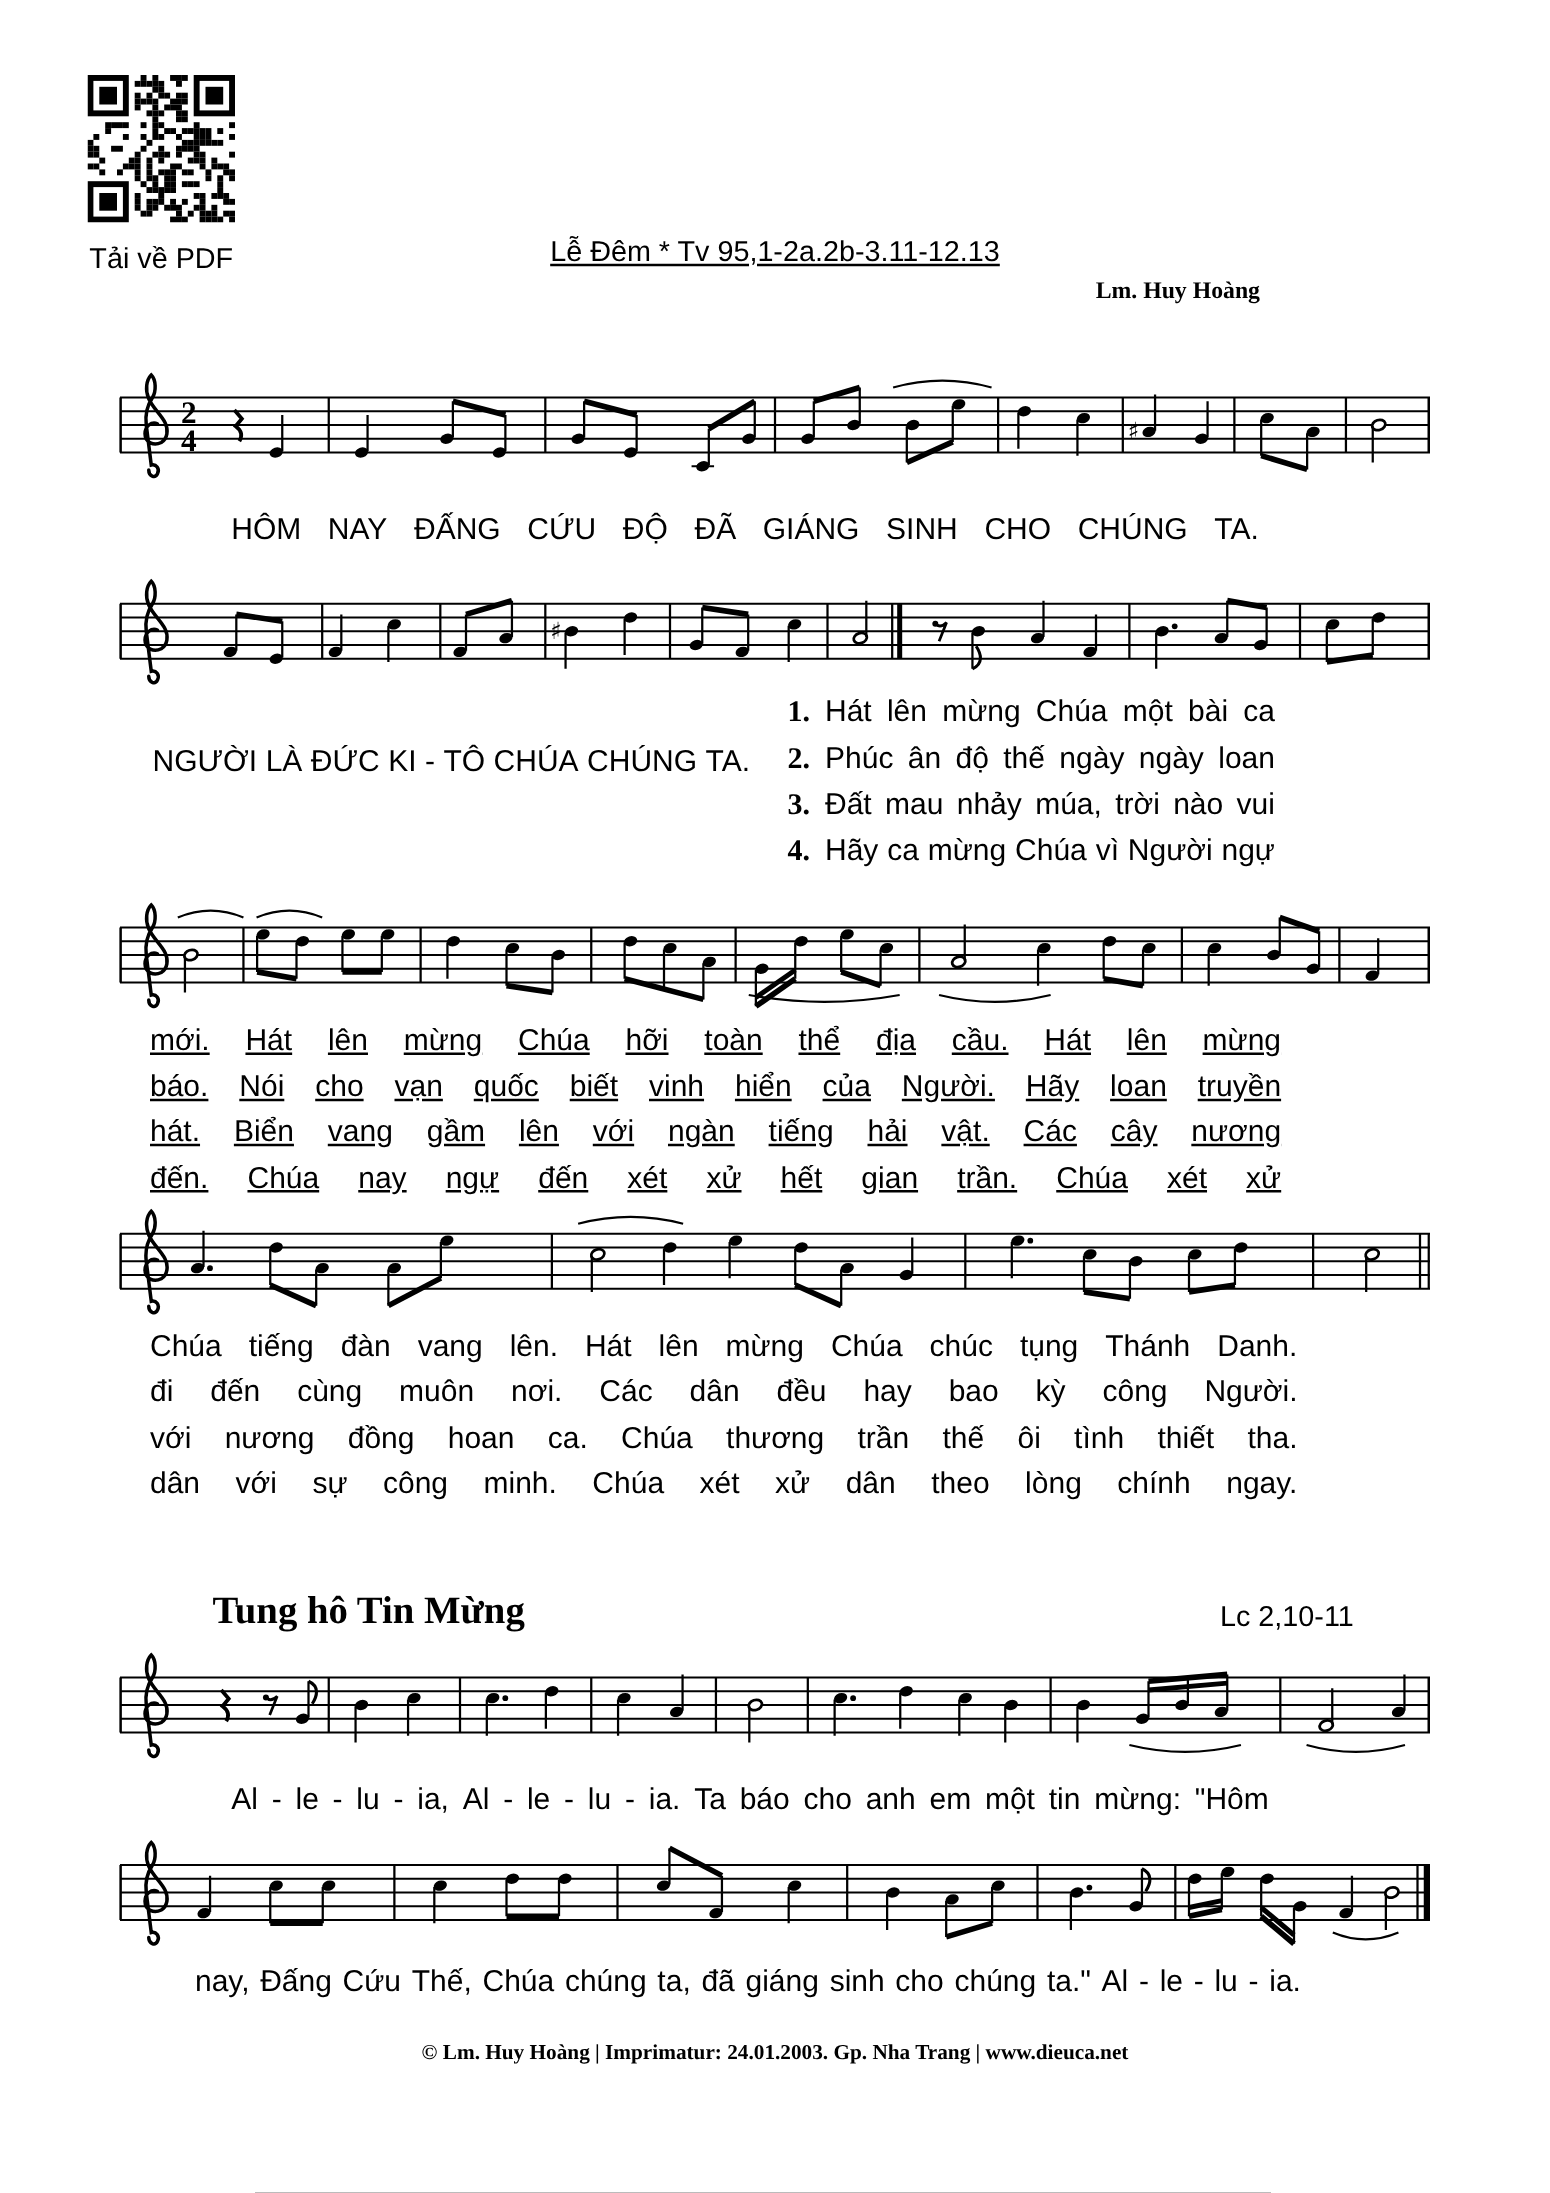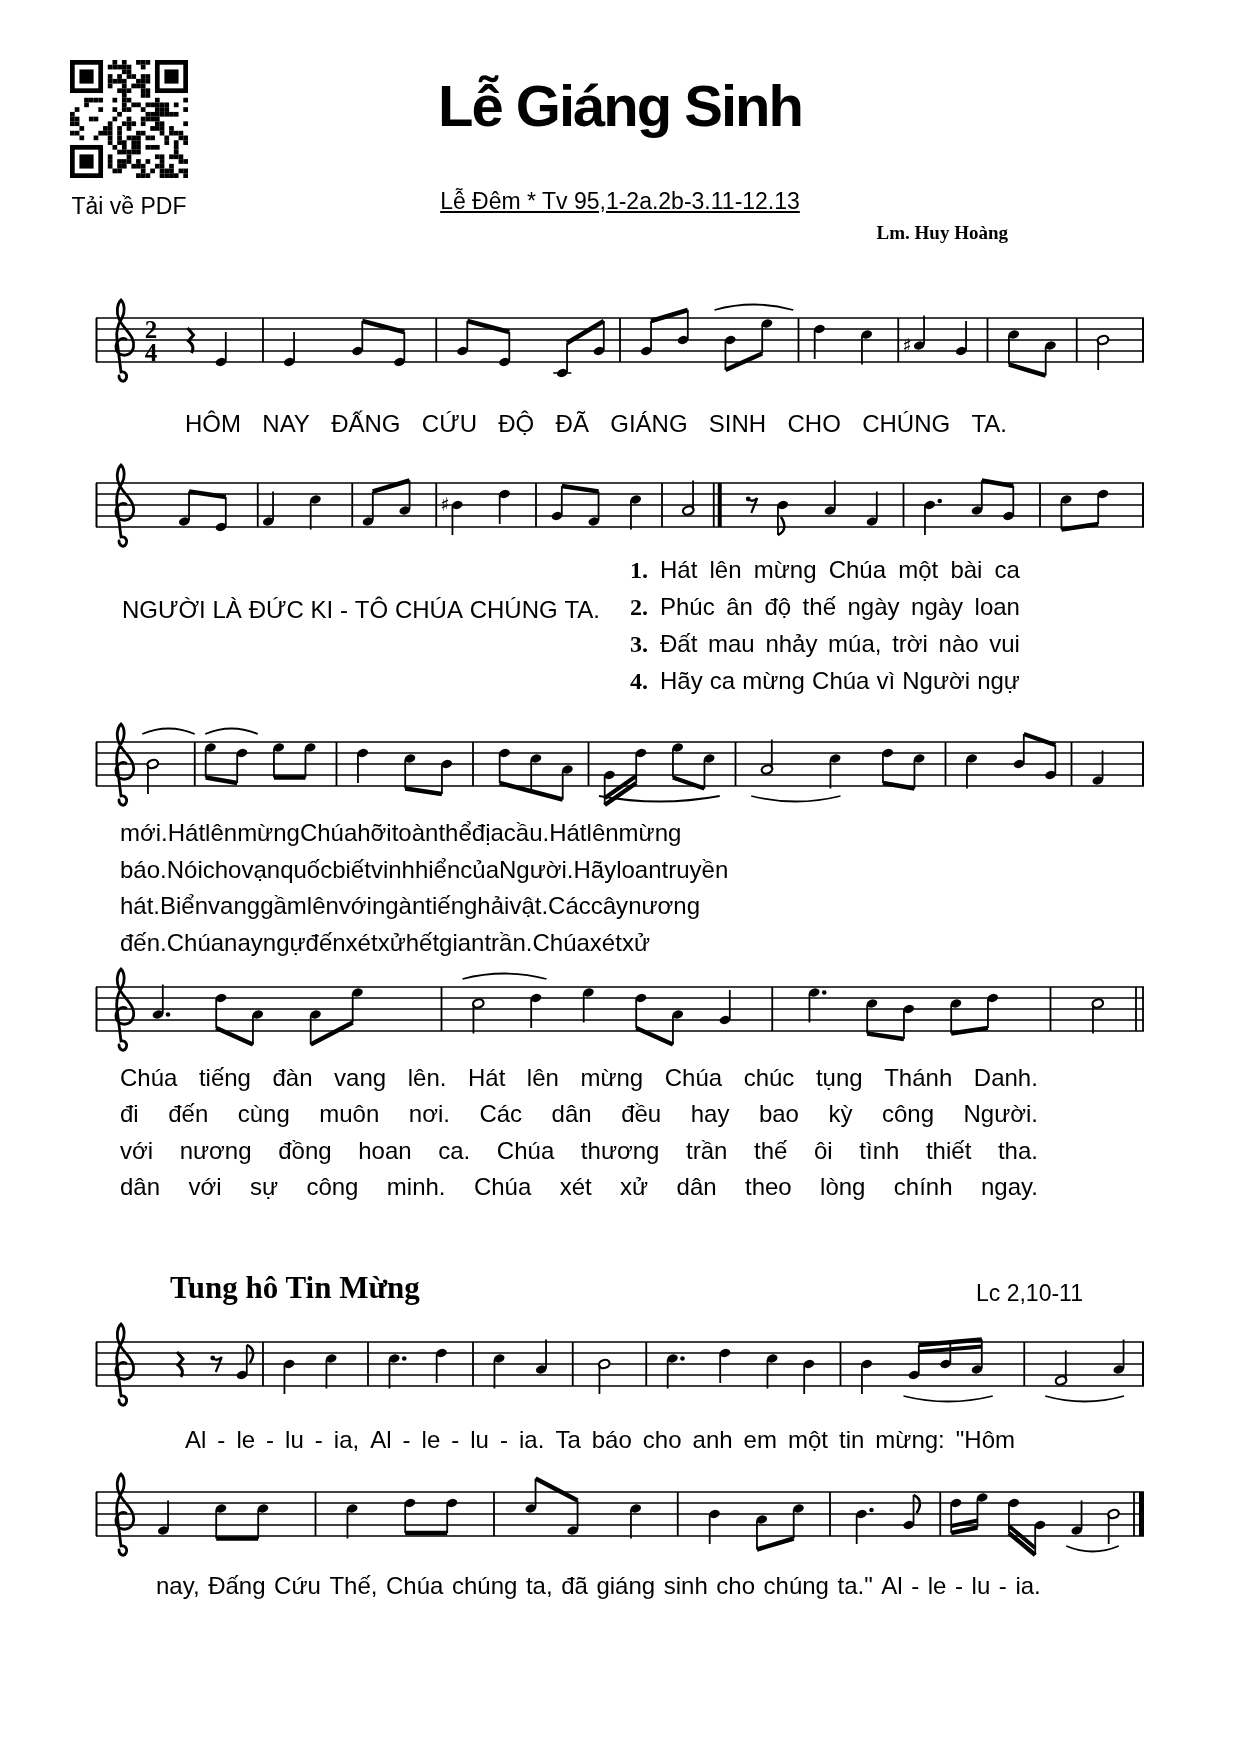--- a/index.html
+++ b/index.html
@@ -16,21 +16,21 @@
   .staff{position:absolute;left:95px;width:1050px;height:104px;}
   .s1{top:288px}.s2{top:453px}.s3{top:712px}.s4{top:957px}.s5{top:1312px}.s6{top:1462px}
   .lyr{position:absolute;display:flex;justify-content:space-between;font-size:24px;white-space:nowrap;}
   .refrain1{left:185px;top:410px;width:822px;}
   .refrain2{left:122px;top:596px;width:478px;}
   #verses{position:absolute;left:630px;top:556px;width:390px;}
   .verse{display:flex;height:37px;align-items:baseline;}
   .vnum{font-family:"Liberation Serif",serif;font-weight:bold;font-size:24px;width:30px;flex:none;}
   .vwords{flex:1;display:flex;justify-content:space-between;font-size:24px;white-space:nowrap;}
   #cont-rows{position:absolute;left:120px;top:819px;width:905px;}
-  #cont-rows .lyr-row{display:flex;height:36.5px;font-size:24px;white-space:nowrap;}
+  #cont-rows .lyr-row{display:flex;justify-content:space-between;height:36.5px;font-size:24px;white-space:nowrap;text-decoration:underline;}
   #psalm-rows{position:absolute;left:120px;top:1064px;width:918px;}
   #psalm-rows .lyr-row{display:flex;justify-content:space-between;height:36.4px;font-size:24px;white-space:nowrap;}
   .heading2{position:absolute;left:170px;top:1244px;font-size:31px;font-weight:bold;
             font-family:"Liberation Serif",serif;margin-top:26px;}
   .scripture-ref{position:absolute;left:976px;top:1280px;font-size:23px;}
   .allel1{left:185px;top:1426px;width:830px;}
   .allel2{left:156px;top:1572px;width:885px;}
   .footer{position:absolute;left:0;top:1632px;width:100%;text-align:center;font-size:17px;
           font-weight:bold;font-family:"Liberation Serif",serif;}
 </style>
@@ -241,21 +241,20 @@
         <rect x="84.96" y="0" width="33.04" height="33.04" fill="#000"></rect>
         <rect x="89.67999999999999" y="4.72" width="23.599999999999998" height="23.599999999999998" fill="#fff"></rect>
         <rect x="94.39999999999999" y="9.44" width="14.16" height="14.16" fill="#000"></rect>
         <rect x="0" y="84.96" width="33.04" height="33.04" fill="#000"></rect>
         <rect x="4.72" y="89.67999999999999" width="23.599999999999998" height="23.599999999999998" fill="#fff"></rect>
         <rect x="9.44" y="94.39999999999999" width="14.16" height="14.16" fill="#000"></rect>
       </svg>
     <div class="qr-label">Tải về PDF</div>
   </div>
 
-  <h1 class="title">Lễ Giáng Sinh</h1>
   <div class="subtitle">Lễ Đêm * Tv 95,1-2a.2b-3.11-12.13</div>
   <div class="composer">Lm. Huy Hoàng</div>
 
   <div class="staff s1"><svg width="1050" height="104" viewBox="0 0 1050 104">
         <line x1="1" y1="30" x2="1049" y2="30" stroke="#000" stroke-width="1.6"></line>
         <line x1="1" y1="41" x2="1049" y2="41" stroke="#000" stroke-width="1.6"></line>
         <line x1="1" y1="52" x2="1049" y2="52" stroke="#000" stroke-width="1.6"></line>
         <line x1="1" y1="63" x2="1049" y2="63" stroke="#000" stroke-width="1.6"></line>
         <line x1="1" y1="74" x2="1049" y2="74" stroke="#000" stroke-width="1.6"></line>
         <line x1="1.5" y1="30" x2="1.5" y2="74" stroke="#000" stroke-width="2"></line>
@@ -897,13 +896,14 @@
       <span>ta."</span>
       <span>Al</span>
       <span>-</span>
       <span>le</span>
       <span>-</span>
       <span>lu</span>
       <span>-</span>
       <span>ia.</span>
     </div>
 
+  <div class="footer">© Lm. Huy Hoàng | Imprimatur: 24.01.2003. Gp. Nha Trang | www.dieuca.net</div>
 </div>
 
 </body></html>

